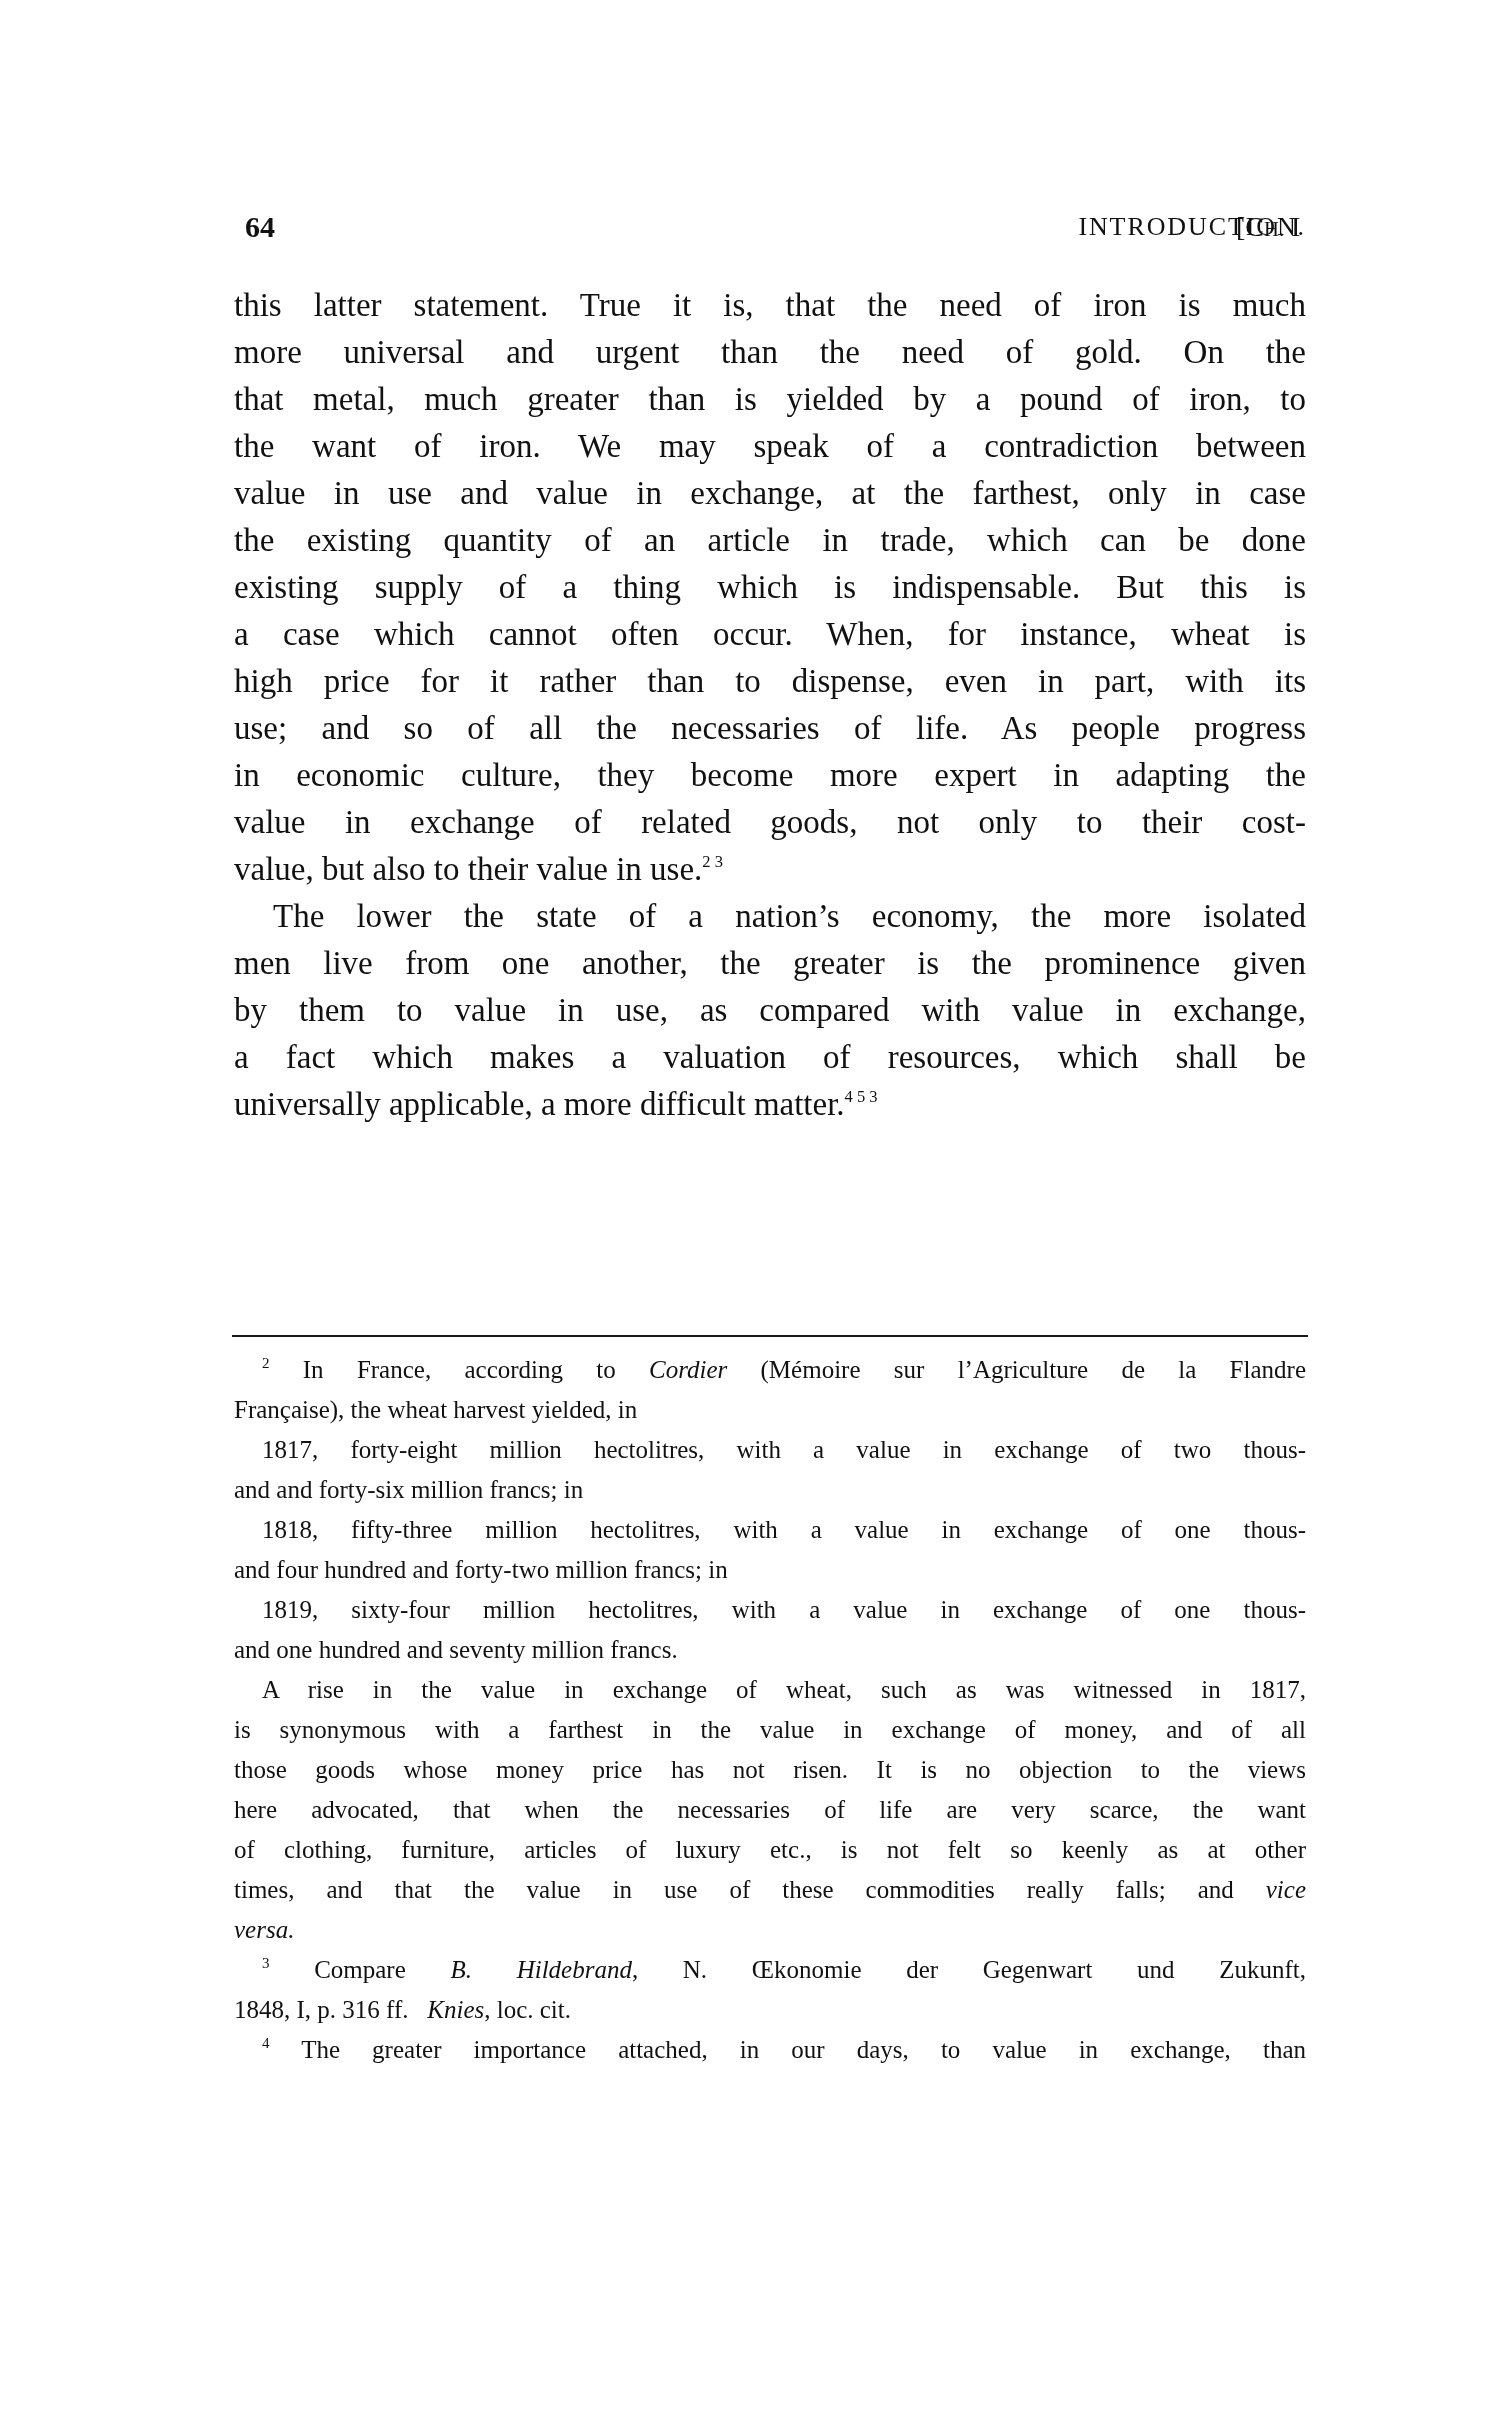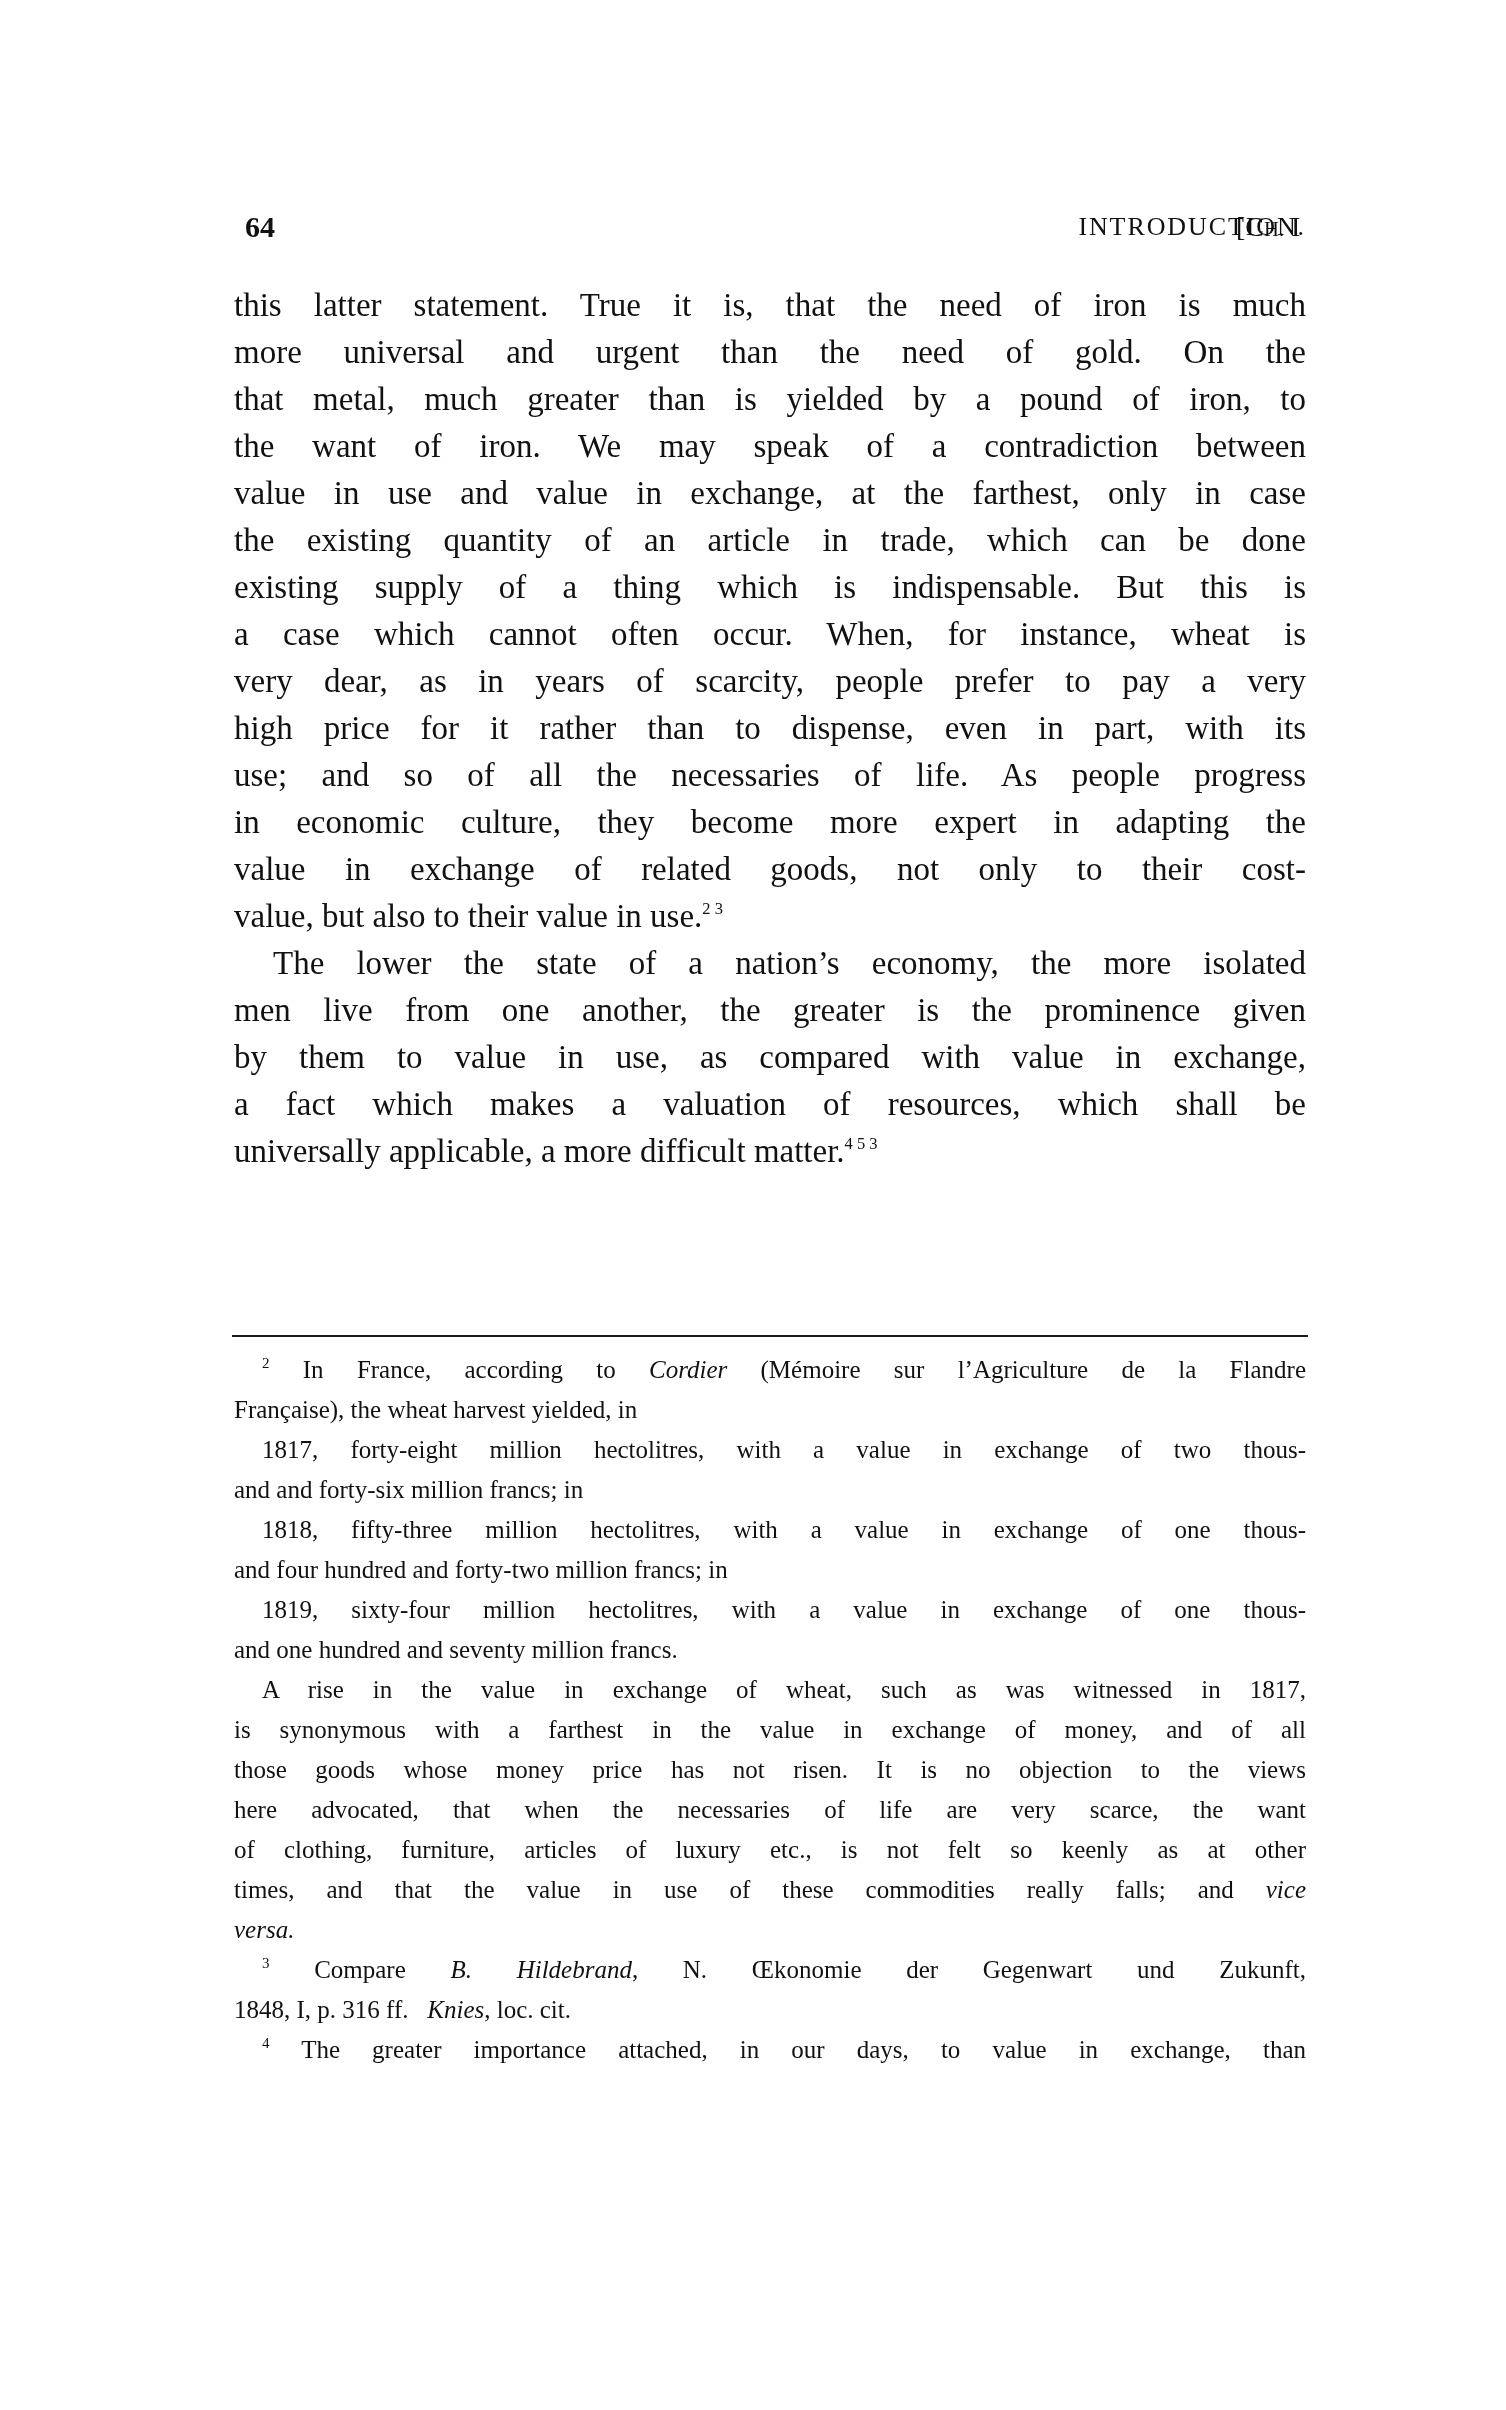--- a/index.html
+++ b/index.html
@@ -48,21 +48,20 @@
   <div class="body-text">
     <p>
       <span class="line">this latter statement.  True it is, that the need of iron is much</span>
       <span class="line">more universal and urgent than the need of gold.  On the</span>
       <span class="line">that metal, much greater than is yielded by a pound of iron, to</span>
       <span class="line">the want of iron.  We may speak of a contradiction between</span>
       <span class="line">value in use and value in exchange, at the farthest, only in case</span>
       <span class="line">the existing quantity of an article in trade, which can be done</span>
       <span class="line">existing supply of a thing which is indispensable.  But this is</span>
       <span class="line">a case which cannot often occur.  When, for instance, wheat is</span>
-      <span class="line">very dear, as in years of scarcity, people prefer to pay a very</span>
       <span class="line">high price for it rather than to dispense, even in part, with its</span>
       <span class="line">use; and so of all the necessaries of life.  As people progress</span>
       <span class="line">in economic culture, they become more expert in adapting the</span>
       <span class="line">value in exchange of related goods, not only to their cost-</span>
       <span class="line last"><span>value, but also to their value in use.</span><sup>2 3</sup></span>
     </p>
     <p class="indent-p">
       <span class="line" style="padding-left:39px">The lower the state of a nation’s economy, the more isolated</span>
       <span class="line">men live from one another, the greater is the prominence given</span>
       <span class="line">by them to value in use, as compared with value in exchange,</span>

